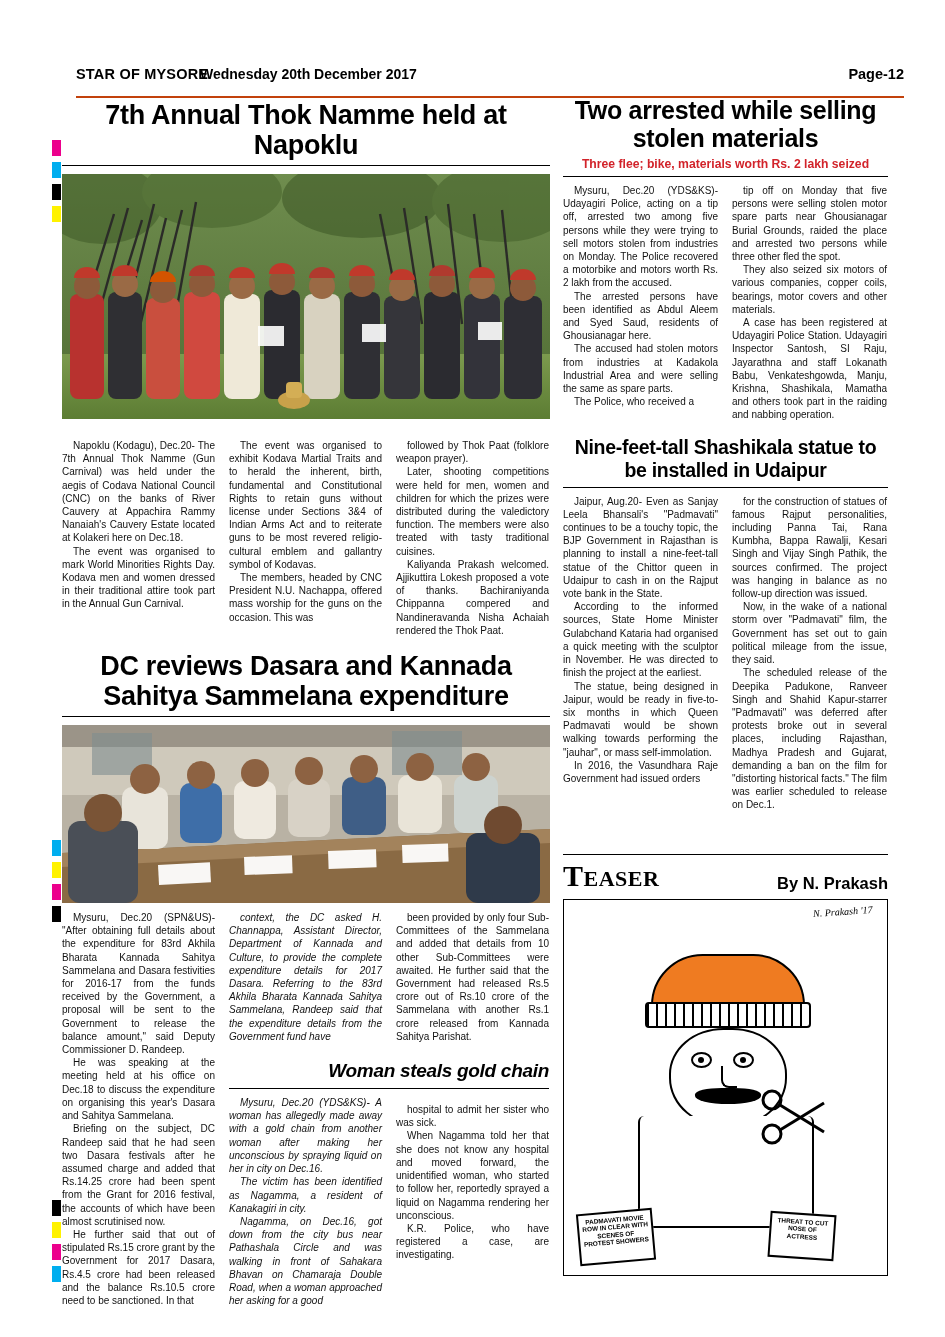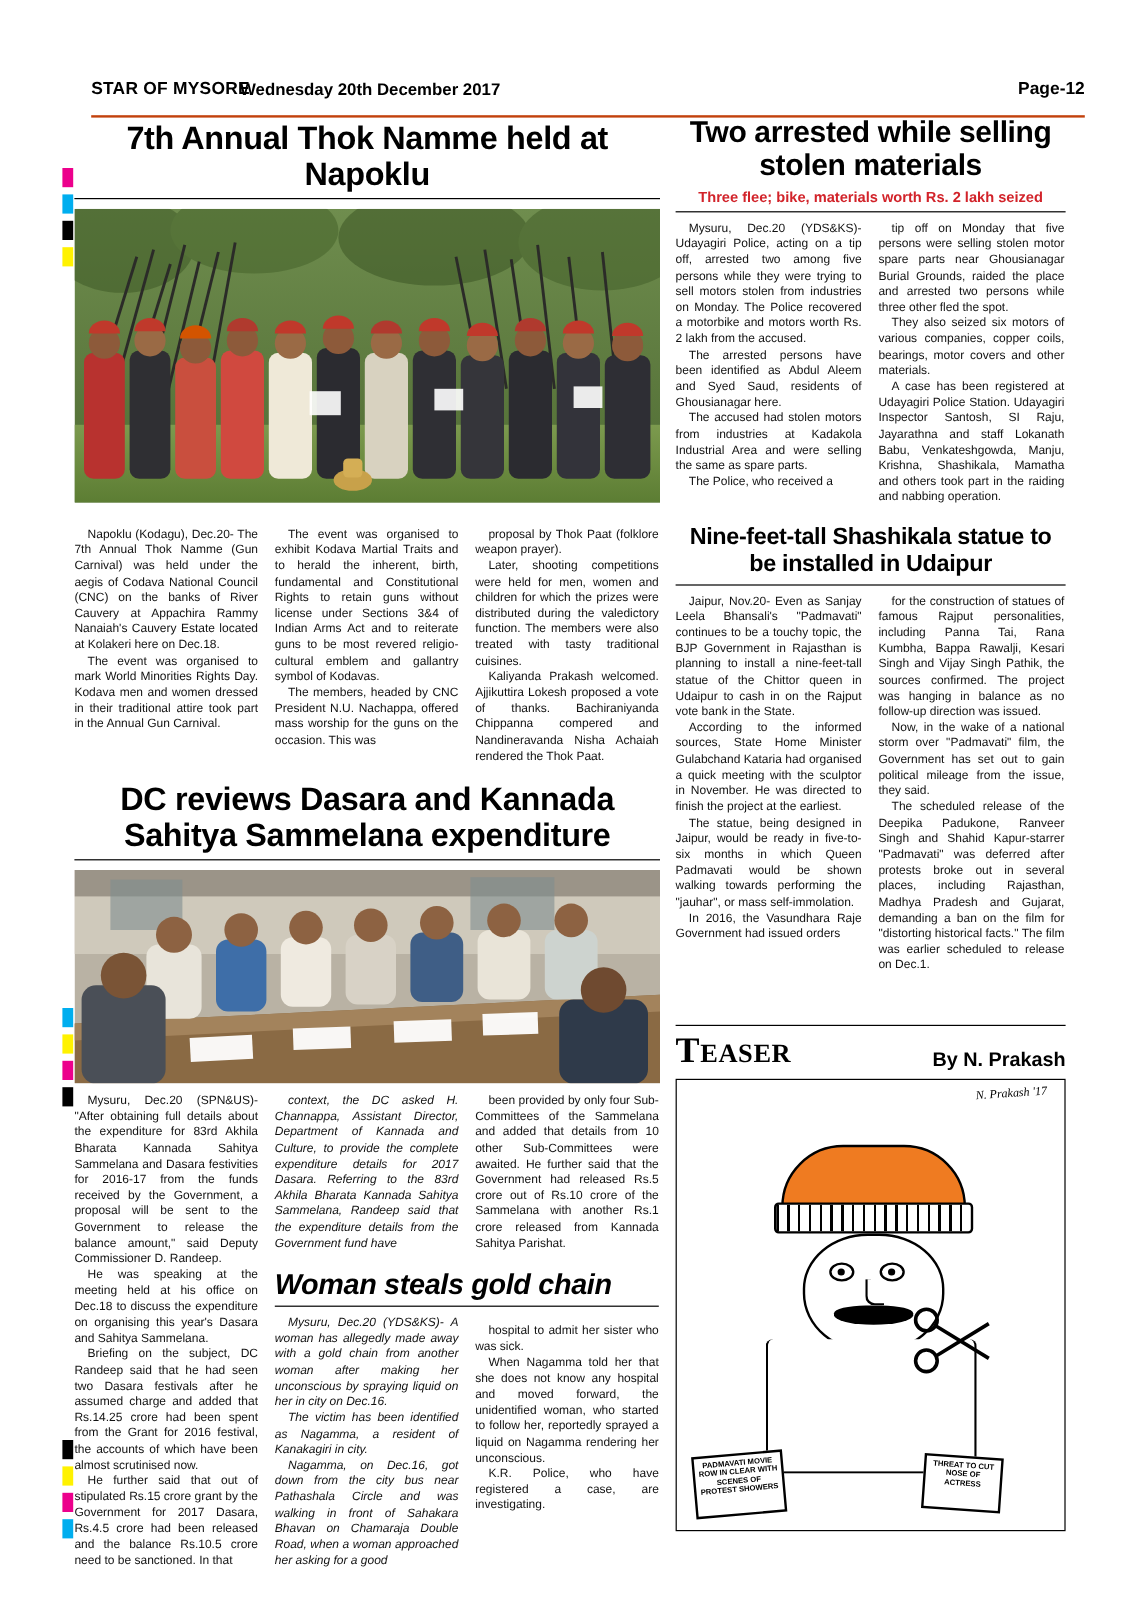--- a/index.html
+++ b/index.html
@@ -238,21 +238,21 @@
     <div style="margin-top:20px;display:flex;gap:14px;">
       <div class="body-text" style="width:153px;">
         <p>Napoklu (Kodagu), Dec.20- The 7th Annual Thok Namme (Gun Carnival) was held under the aegis of Codava National Council (CNC) on the banks of River Cauvery at Appachira Rammy Nanaiah's Cauvery Estate located at Kolakeri here on Dec.18.</p>
         <p>The event was organised to mark World Minorities Rights Day. Kodava men and women dressed in their traditional attire took part in the Annual Gun Carnival.</p>
       </div>
       <div class="body-text" style="width:153px;">
         <p>The event was organised to exhibit Kodava Martial Traits and to herald the inherent, birth, fundamental and Constitutional Rights to retain guns without license under Sections 3&amp;4 of Indian Arms Act and to reiterate guns to be most revered religio-cultural emblem and gallantry symbol of Kodavas.</p>
         <p>The members, headed by CNC President N.U. Nachappa, offered mass worship for the guns on the occasion. This was</p>
       </div>
       <div class="body-text" style="width:153px;">
-        <p>proposal by Thok Paat (folklore weapon prayer).</p>
+        <p>followed by Thok Paat (folklore weapon prayer).</p>
         <p>Later, shooting competitions were held for men, women and children for which the prizes were distributed during the valedictory function. The members were also treated with tasty traditional cuisines.</p>
         <p>Kaliyanda Prakash welcomed. Ajjikuttira Lokesh proposed a vote of thanks. Bachiraniyanda Chippanna compered and Nandineravanda Nisha Achaiah rendered the Thok Paat.</p>
       </div>
     </div>
 
     <h1 class="headline hl-main" style="margin-top:14px;">DC reviews Dasara and Kannada Sahitya Sammelana expenditure</h1>
     <div class="rule-under"></div>
 
     <div class="imgbox" style="margin-top:8px;height:178px;">
       <svg class="photo-img" viewBox="0 0 488 178" preserveAspectRatio="none">
@@ -320,21 +320,21 @@
         <p>Mysuru, Dec.20 (SPN&amp;US)- "After obtaining full details about the expenditure for 83rd Akhila Bharata Kannada Sahitya Sammelana and Dasara festivities for 2016-17 from the funds received by the Government, a proposal will be sent to the Government to release the balance amount," said Deputy Commissioner D. Randeep.</p>
         <p>He was speaking at the meeting held at his office on Dec.18 to discuss the expenditure on organising this year's Dasara and Sahitya Sammelana.</p>
         <p>Briefing on the subject, DC Randeep said that he had seen two Dasara festivals after he assumed charge and added that Rs.14.25 crore had been spent from the Grant for 2016 festival, the accounts of which have been almost scrutinised now.</p>
         <p>He further said that out of stipulated Rs.15 crore grant by the Government for 2017 Dasara, Rs.4.5 crore had been released and the balance Rs.10.5 crore need to be sanctioned. In that</p>
       </div>
       <div style="width:153px;font-style:italic;">
         <div class="body-text">
           <p>context, the DC asked H. Channappa, Assistant Director, Department of Kannada and Culture, to provide the complete expenditure details for 2017 Dasara. Referring to the 83rd Akhila Bharata Kannada Sahitya Sammelana, Randeep said that the expenditure details from the Government fund have</p>
         </div>
 
-        <h1 class="headline" style="font-size:24px;line-height:27px;text-align:left;margin-top:14px;width:320px;">Woman steals gold chain</h1>
+        <h1 class="headline" style="font-size:19px;line-height:27px;text-align:right;margin-top:14px;width:320px;">Woman steals gold chain</h1>
         <div style="width:320px;border-bottom:1px solid #000;margin-top:4px;"></div>
         <div class="body-text" style="margin-top:7px;width:153px;">
           <p>Mysuru, Dec.20 (YDS&amp;KS)- A woman has allegedly made away with a gold chain from another woman after making her unconscious by spraying liquid on her in city on Dec.16.</p>
           <p>The victim has been identified as Nagamma, a resident of Kanakagiri in city.</p>
           <p>Nagamma, on Dec.16, got down from the city bus near Pathashala Circle and was walking in front of Sahakara Bhavan on Chamaraja Double Road, when a woman approached her asking for a good</p>
         </div>
       </div>
       <div style="width:153px;">
         <div class="body-text">
           <p>been provided by only four Sub-Committees of the Sammelana and added that details from 10 other Sub-Committees were awaited. He further said that the Government had released Rs.5 crore out of Rs.10 crore of the Sammelana with another Rs.1 crore released from Kannada Sahitya Parishat.</p>
@@ -366,21 +366,21 @@
         <p>They also seized six motors of various companies, copper coils, bearings, motor covers and other materials.</p>
         <p>A case has been registered at Udayagiri Police Station. Udayagiri Inspector Santosh, SI Raju, Jayarathna and staff Lokanath Babu, Venkateshgowda, Manju, Krishna, Shashikala, Mamatha and others took part in the raiding and nabbing operation.</p>
       </div>
     </div>
 
     <h1 class="headline hl-right2" style="margin-top:14px;">Nine-feet-tall Shashikala statue to be installed in Udaipur</h1>
     <div class="rule-under"></div>
 
     <div style="margin-top:7px;display:flex;gap:14px;">
       <div class="body-text" style="width:155px;">
-        <p>Jaipur, Nov.20- Even as Sanjay Leela Bhansali's "Padmavati" continues to be a touchy topic, the BJP Government in Rajasthan is planning to install a nine-feet-tall statue of the Chittor queen in Udaipur to cash in on the Rajput vote bank in the State.</p>
+        <p>Jaipur, Aug.20- Even as Sanjay Leela Bhansali's "Padmavati" continues to be a touchy topic, the BJP Government in Rajasthan is planning to install a nine-feet-tall statue of the Chittor queen in Udaipur to cash in on the Rajput vote bank in the State.</p>
         <p>According to the informed sources, State Home Minister Gulabchand Kataria had organised a quick meeting with the sculptor in November. He was directed to finish the project at the earliest.</p>
         <p>The statue, being designed in Jaipur, would be ready in five-to-six months in which Queen Padmavati would be shown walking towards performing the "jauhar", or mass self-immolation.</p>
         <p>In 2016, the Vasundhara Raje Government had issued orders</p>
       </div>
       <div class="body-text" style="width:155px;">
         <p>for the construction of statues of famous Rajput personalities, including Panna Tai, Rana Kumbha, Bappa Rawalji, Kesari Singh and Vijay Singh Pathik, the sources confirmed. The project was hanging in balance as no follow-up direction was issued.</p>
         <p>Now, in the wake of a national storm over "Padmavati" film, the Government has set out to gain political mileage from the issue, they said.</p>
         <p>The scheduled release of the Deepika Padukone, Ranveer Singh and Shahid Kapur-starrer "Padmavati" was deferred after protests broke out in several places, including Rajasthan, Madhya Pradesh and Gujarat, demanding a ban on the film for "distorting historical facts." The film was earlier scheduled to release on Dec.1.</p>
       </div>
     </div>

